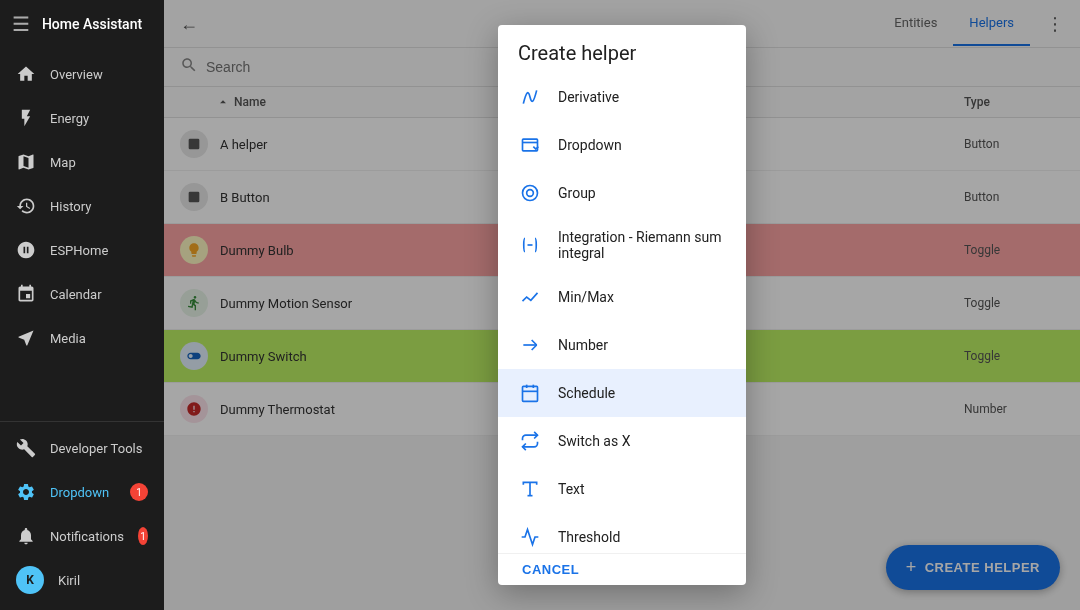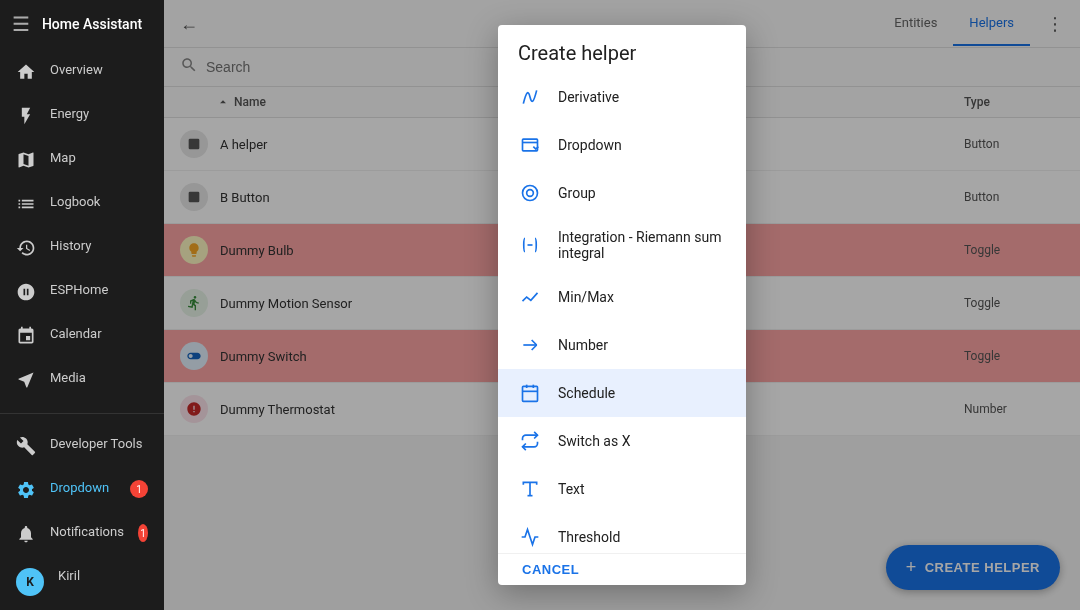--- a/index.html
+++ b/index.html
@@ -32,40 +32,40 @@
       font-weight: 500;
       color: white;
     }
     .sidebar-nav {
       flex: 1;
       overflow-y: auto;
       padding: 4px 0;
     }
     .sidebar-item {
       display: flex;
-      align-items: flex-start;
+      align-items: center;
       gap: 14px;
       padding: 10px 16px;
       color: #ccc;
       cursor: pointer;
       font-size: 13px;
       height: 44px;
     }
     .sidebar-item.active { color: #4fc3f7; }
     .sidebar-icon {
       width: 20px;
       height: 20px;
       display: flex;
       align-items: center;
       justify-content: center;
       font-size: 16px;
       flex-shrink: 0;
     }
     .sidebar-bottom {
-      padding: 12px 0 8px;
+      padding: 4px 0 8px;
       border-top: 1px solid #333;
     }
     .sidebar-bottom .sidebar-item {
       position: relative;
     }
     .badge {
       background: #f44336;
       color: white;
       border-radius: 50%;
       width: 18px;
@@ -310,28 +310,20 @@
       <span class="sidebar-icon">
         <svg class="svg-icon" viewBox="0 0 24 24" fill="currentColor">
             <path d="M20.5 3l-.16.03L15 5.1 9 3 3.36 4.9c-.21.07-.36.25-.36.48V20.5c0 .28.22.5.5.5l.16-.03L9 18.9l6 2.1 5.64-1.9c.21-.07.36-.25.36-.48V3.5c0-.28-.22-.5-.5-.5zM15 19l-6-2.11V5l6 2.11V19z"></path>
           </svg>
       </span>
       <span>Map</span>
     </div>
     <div class="sidebar-item">
       <span class="sidebar-icon">
         <svg class="svg-icon" viewBox="0 0 24 24" fill="currentColor">
-            <path d="M3 13h2v-2H3v2zm0 4h2v-2H3v2zm0-8h2V7H3v2zm4 4h14v-2H7v2zm0 4h14v-2H7v2zM7 7v2h14V7H7z"></path>
-          </svg>
-      </span>
-      <span>Logbook</span>
-    </div>
-    <div class="sidebar-item">
-      <span class="sidebar-icon">
-        <svg class="svg-icon" viewBox="0 0 24 24" fill="currentColor">
             <path d="M13 3c-4.97 0-9 4.03-9 9H1l3.89 3.89.07.14L9 12H6c0-3.87 3.13-7 7-7s7 3.13 7 7-3.13 7-7 7c-1.93 0-3.68-.79-4.94-2.06l-1.42 1.42C8.27 19.99 10.51 21 13 21c4.97 0 9-4.03 9-9s-4.03-9-9-9zm-1 5v5l4.28 2.54.72-1.21-3.5-2.08V8H12z"></path>
           </svg>
       </span>
       <span>History</span>
     </div>
     <div class="sidebar-item">
       <span class="sidebar-icon">
         <svg class="svg-icon" viewBox="0 0 24 24" fill="currentColor">
             <path d="M12 2C6.48 2 2 6.48 2 12s4.48 10 10 10 10-4.48 10-10S17.52 2 12 2zm-1 14H9V8h2v8zm4 0h-2V8h2v8z"></path>
           </svg>
@@ -449,21 +441,21 @@
     </div>
     <div class="table-row" style="background:white;">
       <span class="row-icon" style="background:#e8f5e9;">
         <svg width="16" height="16" viewBox="0 0 24 24" fill="#388e3c">
             <path d="M13.49 5.48c1.1 0 2-.9 2-2s-.9-2-2-2-2 .9-2 2 .9 2 2 2zm-3.6 13.9l1-4.4 2.1 2v6h2v-7.5l-2.1-2 .6-3c1.3 1.5 3.3 2.5 5.5 2.5v-2c-1.9 0-3.5-1-4.3-2.4l-1-1.6c-.4-.6-1-1-1.7-1-.3 0-.5.1-.8.1l-5.2 2.2v4.7h2v-3.4l1.8-.7-1.6 8.1-4.9-1-.4 2 7 1.4z"></path>
           </svg>
       </span>
       <span class="row-name">Dummy Motion Sensor</span>
       <span class="row-type">Toggle</span>
     </div>
-    <div class="table-row" style="background:#fca5a5;">
+    <div class="table-row" style="background:#bef264;">
       <span class="row-icon" style="background:#e3f2fd;">
         <svg width="16" height="16" viewBox="0 0 24 24" fill="#1565c0">
             <path d="M17 7H7c-2.76 0-5 2.24-5 5s2.24 5 5 5h10c2.76 0 5-2.24 5-5s-2.24-5-5-5zM7 15c-1.66 0-3-1.34-3-3s1.34-3 3-3 3 1.34 3 3-1.34 3-3 3z"></path>
           </svg>
       </span>
       <span class="row-name">Dummy Switch</span>
       <span class="row-type">Toggle</span>
     </div>
     <div class="table-row" style="background:white;">
       <span class="row-icon" style="background:#fce4ec;">

